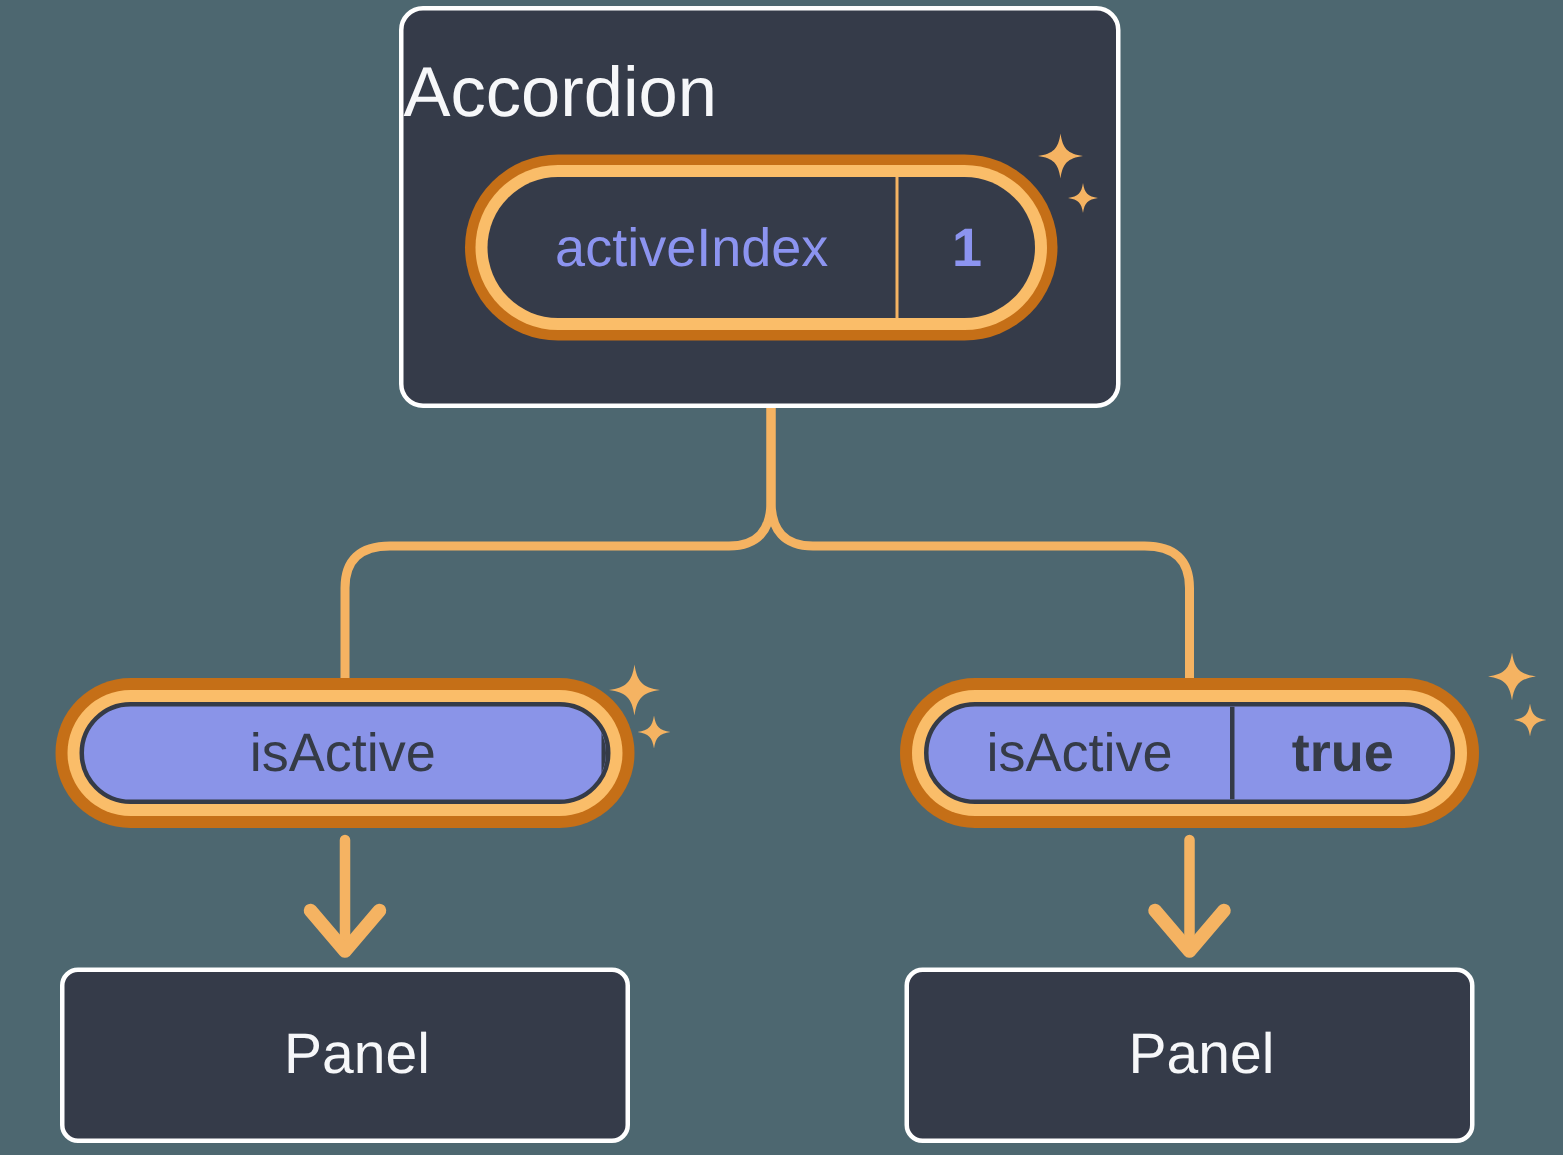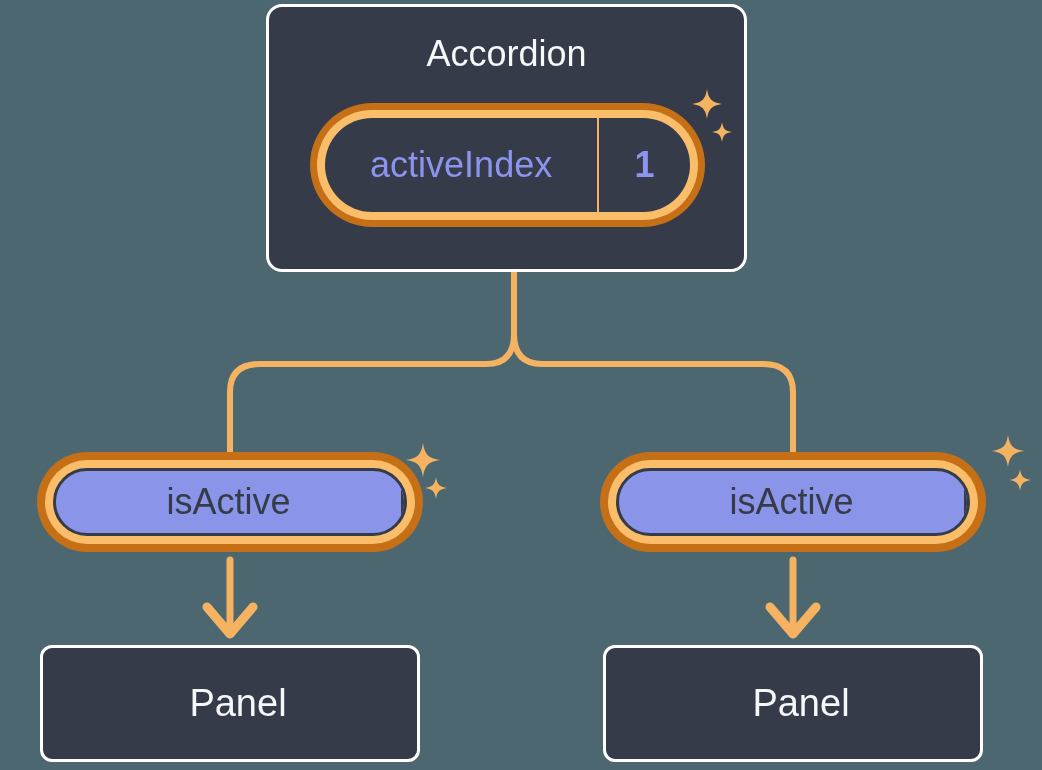--- a/index.html
+++ b/index.html
@@ -55,22 +55,21 @@
   }
 
   .accordion-card {
     left: 266px; top: 4px;
     width: 481px; height: 268px;
     border-radius: 16px;
   }
   .card-title {
     position: absolute;
     top: 26px; left: 0; width: 100%;
-    text-align: center;
-    font-size: 36px;
+    font-size: 47px;
     font-weight: 500;
     color: var(--light-text);
   }
 
   .pill {
     position: absolute;
     z-index: 2;
     display: flex;
     align-items: stretch;
     border-radius: 999px;
@@ -148,20 +147,21 @@
   </div>
 
   <div class="pill prop-pill left">
     <span class="pill-label">isActive</span>
     <span class="pill-divider"></span>
   </div>
 
   <div class="pill prop-pill right">
     <span class="pill-label">isActive</span>
     <span class="pill-divider"></span>
+    <span class="pill-value">true</span>
   </div>
 
   <div class="card panel left">
     <span>Panel</span>
   </div>
 
   <div class="card panel right">
     <span>Panel</span>
   </div>
 

